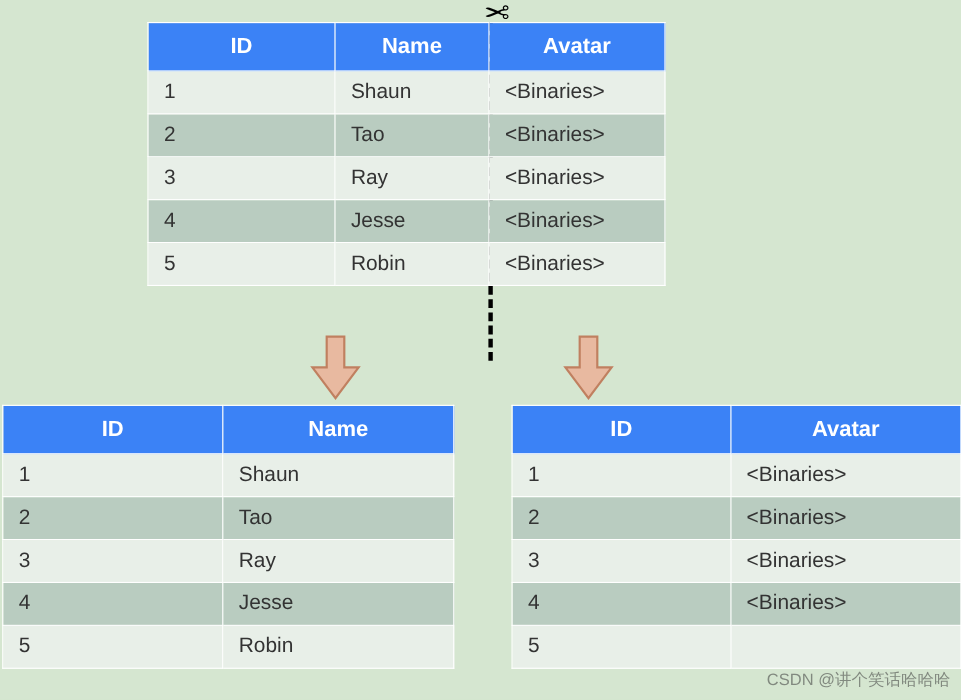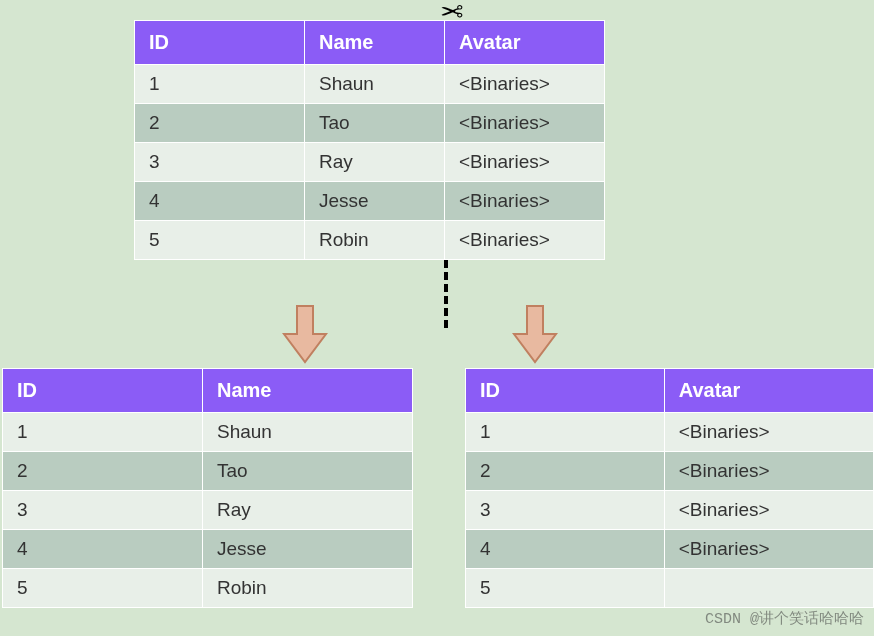--- a/index.html
+++ b/index.html
@@ -11,24 +11,24 @@
     background: #d5e6d0;
     font-family: Arial, sans-serif;
     position: relative;
     overflow: hidden;
   }
   .table {
     border-collapse: collapse;
     position: absolute;
   }
   .table th {
-    background: #8b5cf6;
+    background: #3b82f6;
     color: #ffffff;
     font-weight: bold;
-    text-align: left;
+    text-align: center;
     padding: 10px 14px;
     font-size: 20px;
     border: 1px solid #ffffff;
     margin-left: 20px;
   }
   .table td {
     padding: 8px 14px;
     font-size: 19px;
     color: #333;
     border: 1px solid #ffffff;
@@ -67,21 +67,20 @@
     height: 60px;
   }
   .arrow-left { left: 280px; top: 304px; }
   .arrow-right { left: 510px; top: 304px; }
   .watermark {
     position: absolute;
     right: 10px;
     bottom: 8px;
     font-size: 15px;
     color: rgba(60,60,60,0.55);
-    font-family: Liberation Mono, monospace;
   }
 </style>
 </head>
 <body>
 
 <div class="scissors">✂</div>
 
 <div class="cut-line"></div>
 
 <table class="table top-table">

